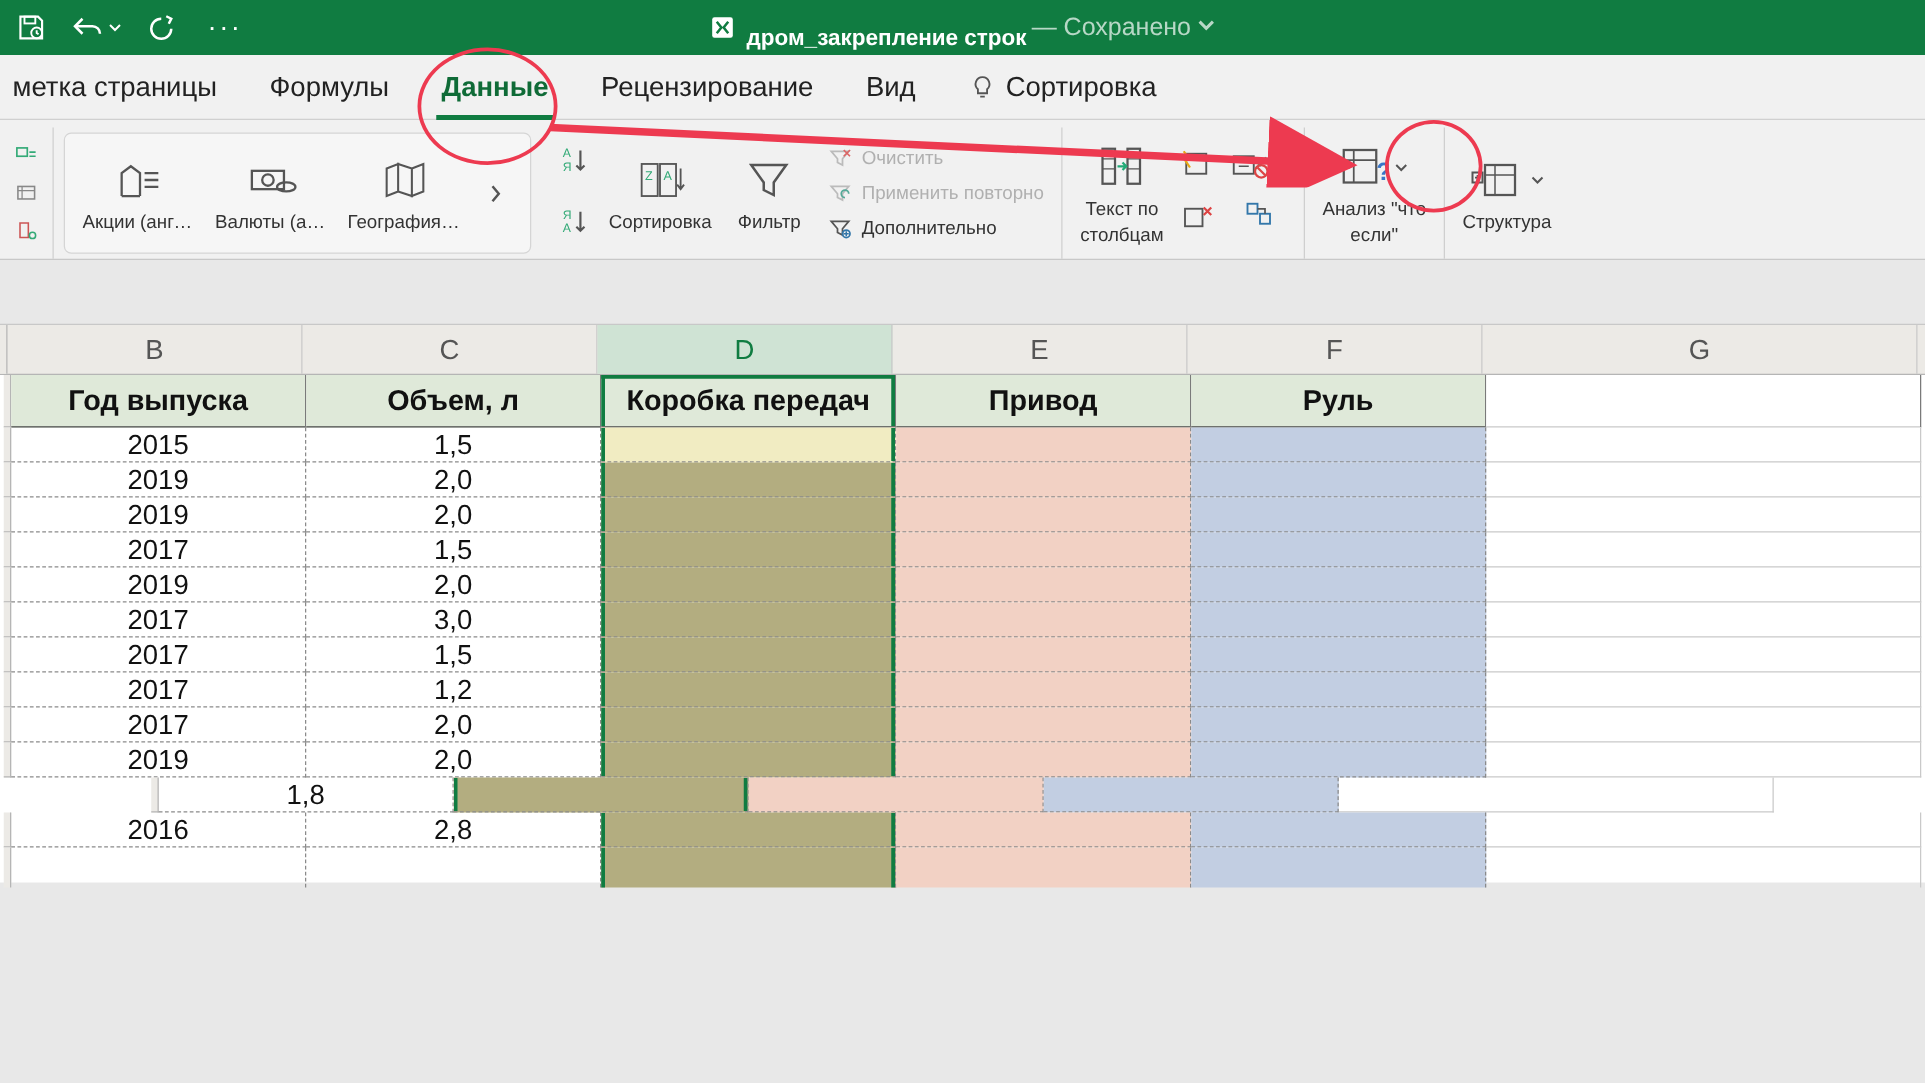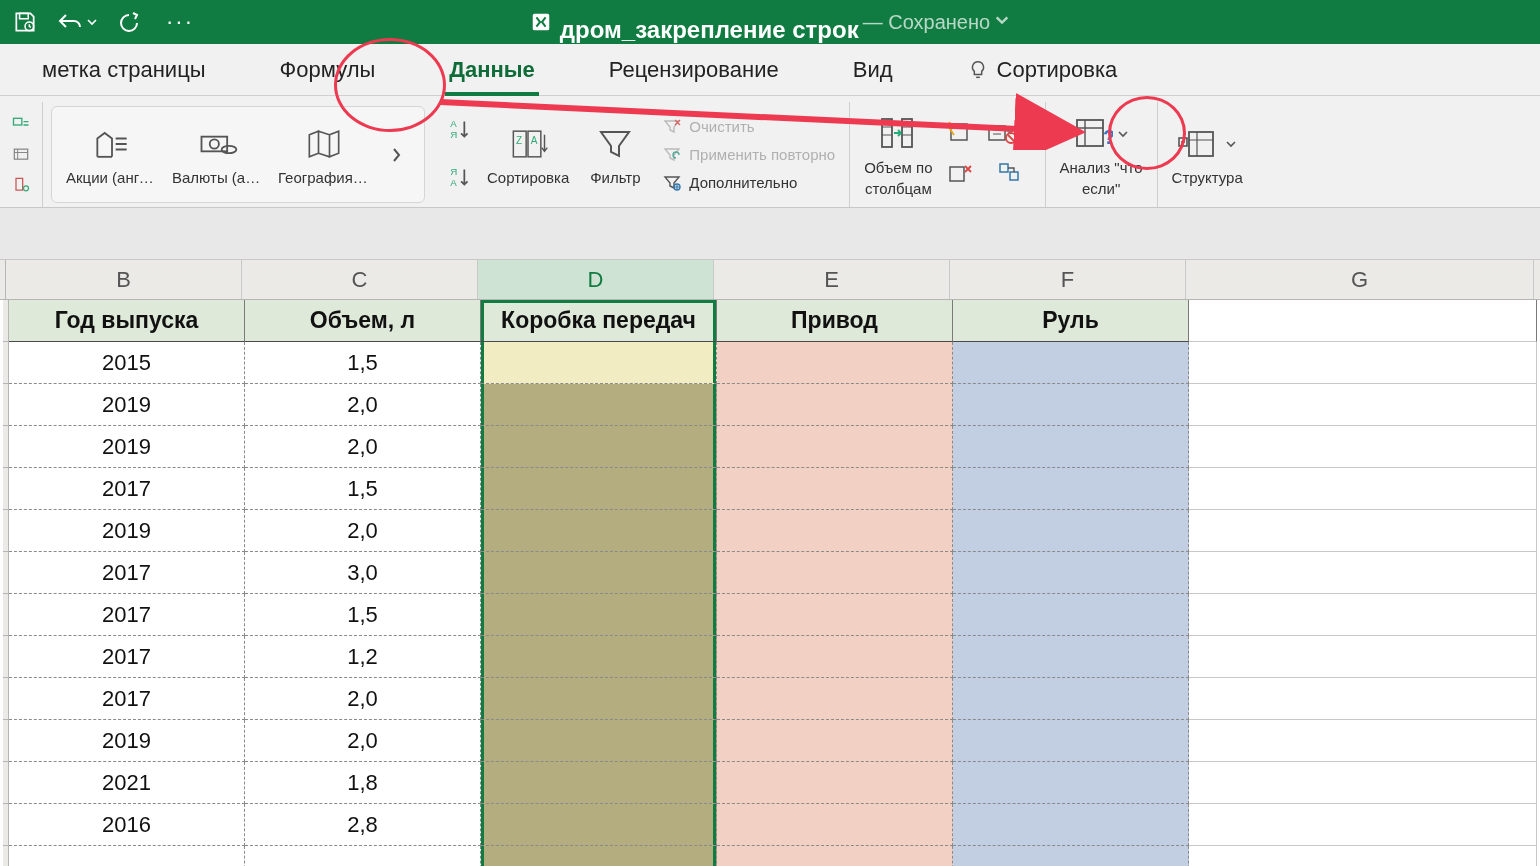--- a/index.html
+++ b/index.html
@@ -23,37 +23,37 @@
   }
   .qat { display: flex; gap: 18px; align-items: center; padding-left: 6px; }
   .qat svg { fill: #fff; stroke: #fff; }
   .qat-item { display:flex; align-items:center; color:#fff; }
   .ellipsis { font-size: 22px; letter-spacing: 2px; margin-left: 6px; }
   .title-center {
     position: absolute; left: 0; right: 0;
     display: flex; justify-content: center; align-items: center;
     pointer-events: none; height:44px;
   }
-  .title-center .fname { font-size: 24px; font-weight: 600; color:#fff;margin-top:16px; }
+  .title-center .fname { font-size: 18px; font-weight: 600; color:#fff;margin-top:16px; }
   .title-center .status { font-size: 20px; color: rgba(255,255,255,0.7); margin-left: 4px;}
   .excel-icon { margin-right:8px; display:inline-flex;}
   .chev-down { margin-left:4px; }
 
   
   .tabs {
     background: #f1f1f1;
     height: 52px;
     display: flex;
     align-items: center;
     gap: 34px;
     padding-left: 6px;
     border-bottom: 1px solid #d0d0d0;
     padding-bottom:0;
   }
-  .tab { font-size: 22px; color: #222; padding: 4px 4px; cursor:pointer;margin-left:32px; }
+  .tab { font-size: 22px; color: #222; padding: 4px 4px; cursor:pointer; }
   .tab.active { font-weight: 700; color:#0f6b37; position:relative;}
   .tab.active::after {
     content:""; position:absolute; left:0; right:0; bottom:-9px; height:4px;
     background:#107C41;
   }
   .tell-me { display:flex; align-items:center; gap:8px; }
   .bulb { width:22px; height:22px; }
 
   
   .ribbon {
@@ -95,21 +95,21 @@
   .rowhead { width:6px; background:#eceae6; border-right:1px solid #b5b5b5;}
   .colhead {
     text-align:center; font-size:22px; color:#555;
     border-right:1px solid #c9c9c9; display:flex; align-items:center; justify-content:center;
   }
   .colhead.sel { background:#cfe3d4; color:#107C41; font-weight:500;}
   .cB{width:236px} .cC{width:236px} .cD{width:236px} .cE{width:236px} .cF{width:236px} .cG{width:348px}
   .colA{width:6px;}
 
   .grid-body { display:flex; flex-direction:column;align-items:center; }
-  .row { display:flex; height:42px; }
+  .row { display:flex; height:28px; }
   .cell {
     border-right:1px dashed #8a8a8a; border-bottom:1px dashed #8a8a8a;
     display:flex; align-items:center; justify-content:center;
     font-size:22px; color:#111;
   }
   .hdr-row .cell {
     background:#dfe9d9; font-weight:700; color:#111;
     border-right:1px solid #7a7a7a; border-bottom:1px solid #4a4a4a;
     font-size:23px;
   }
@@ -318,21 +318,21 @@
   <div class="group">
     <div class="vbtn">
       <span class="ic">
           <svg width="44" height="42" viewBox="0 0 44 42">
             <rect x="6" y="6" width="10" height="28" fill="none" stroke="#555" stroke-width="1.8"></rect>
             <rect x="26" y="6" width="10" height="28" fill="none" stroke="#555" stroke-width="1.8"></rect>
             <path d="M18 20h6M22 17l3 3-3 3" fill="none" stroke="#2a7" stroke-width="1.8"></path>
             <path d="M6 14h10M6 22h10M26 14h10M26 22h10" stroke="#555" stroke-width="1"></path>
           </svg>
         </span>
-      <span class="lbl2">Объем по</span>
+      <span class="lbl2">Текст по</span>
       <span class="lbl2">столбцам</span>
     </div>
     <div class="small-stack" style="gap:14px">
       <span><svg width="26" height="24" viewBox="0 0 26 24">
             <rect x="4" y="4" width="16" height="16" fill="none" stroke="#555" stroke-width="1.5"></rect>
             <path d="M2 2l4 6-3 1 4 6" fill="none" stroke="#e6a817" stroke-width="1.8"></path>
           </svg></span>
       <span><svg width="26" height="24" viewBox="0 0 26 24">
             <rect x="3" y="5" width="14" height="14" fill="none" stroke="#555" stroke-width="1.5"></rect>
             <path d="M18 4l6 6M24 4l-6 6" stroke="#d44" stroke-width="1.8"></path>
@@ -504,21 +504,20 @@
         <div class="cell colA" style="background:#eceae6;border-right:1px solid #b5b5b5;border-bottom:1px solid #b5b5b5"></div>
         <div class="cell cB">2019</div>
         <div class="cell cC">2,0</div>
         <div class="cell cD col-d-data" style="box-shadow: inset 3px 0 0 #107C41, inset -3px 0 0 #107C41"></div>
         <div class="cell cE col-e-data"></div>
         <div class="cell cF col-f-data"></div>
         <div class="cell cG cellG" style="border-bottom:1px solid #c9c9c9"></div>
       </div>
       <div class="row">
         <div class="cell colA" style="background:#eceae6;border-right:1px solid #b5b5b5;border-bottom:1px solid #b5b5b5"></div>
-        <div class="cell cB">2021</div>
         <div class="cell cC">1,8</div>
         <div class="cell cD col-d-data" style="box-shadow: inset 3px 0 0 #107C41, inset -3px 0 0 #107C41"></div>
         <div class="cell cE col-e-data"></div>
         <div class="cell cF col-f-data"></div>
         <div class="cell cG cellG" style="border-bottom:1px solid #c9c9c9"></div>
       </div>
       <div class="row">
         <div class="cell colA" style="background:#eceae6;border-right:1px solid #b5b5b5;border-bottom:1px solid #b5b5b5"></div>
         <div class="cell cB">2016</div>
         <div class="cell cC">2,8</div>

